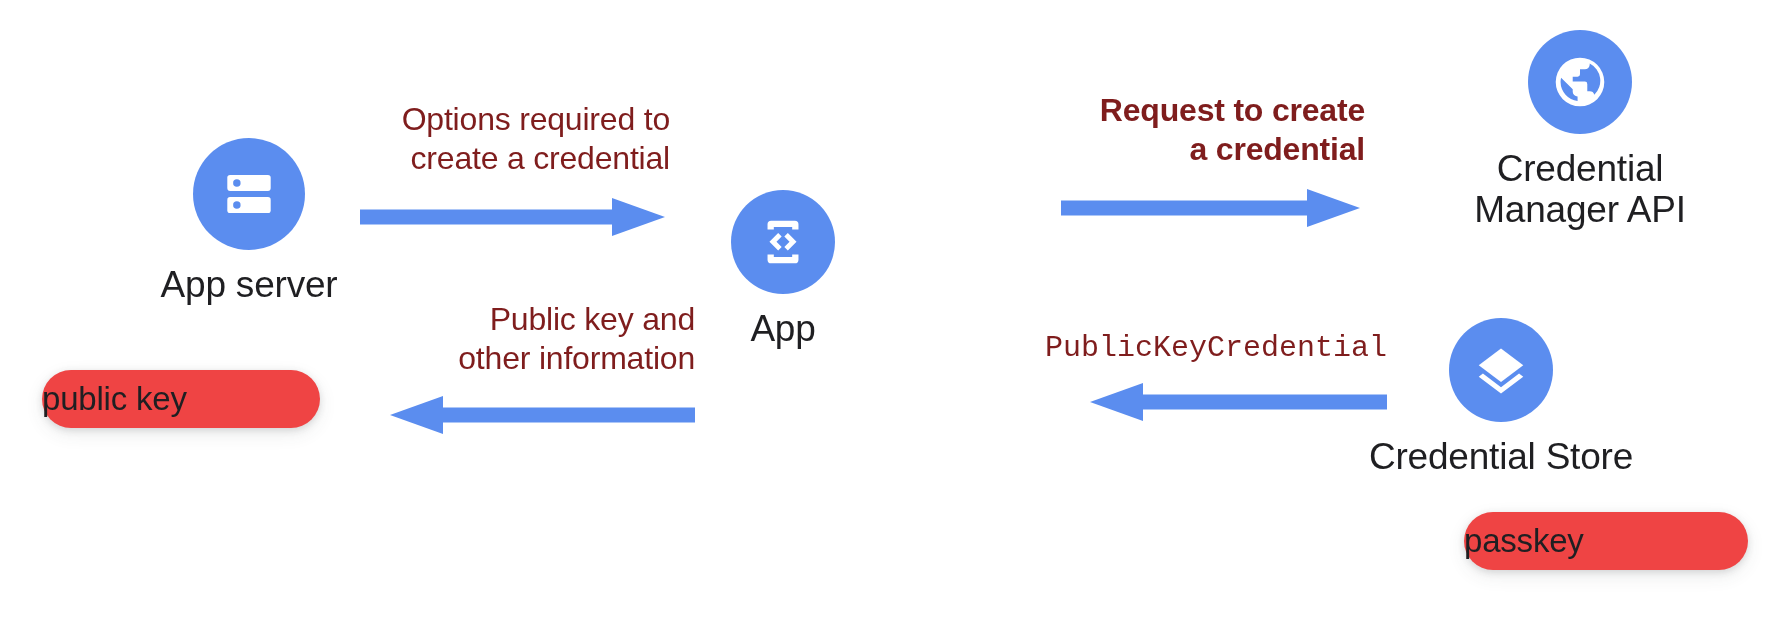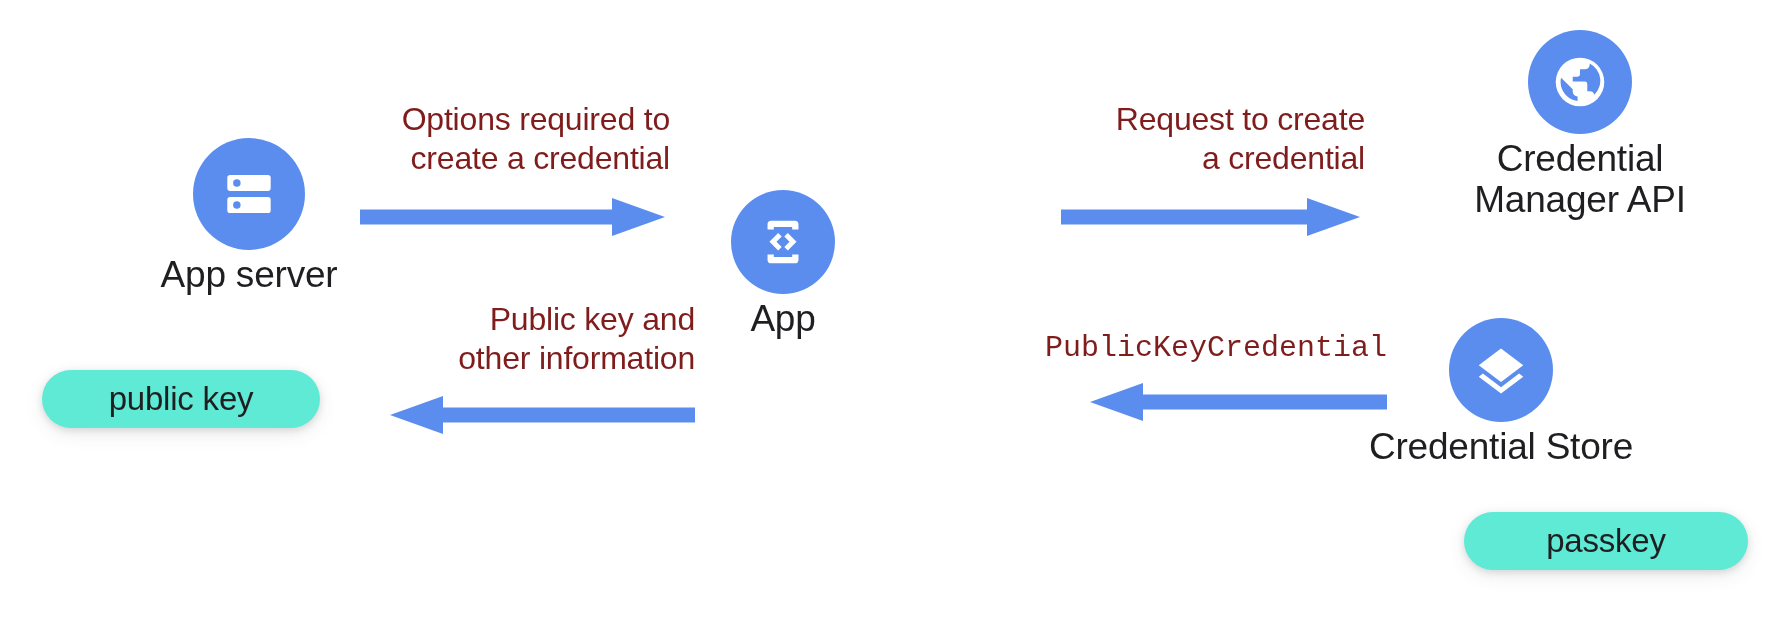--- a/index.html
+++ b/index.html
@@ -31,37 +31,37 @@
   }
   .actor-icon {
     border-radius: 50%;
     background: #5b8def;
     display: flex;
     align-items: center;
     justify-content: center;
     flex: none;
   }
   .actor-label {
-    margin-top: 4px;
+    margin-top: 14px;
     font-size: 37px;
     line-height: 1.12;
     font-weight: 400;
     color: #1f1f22;
     letter-spacing: -0.2px;
     white-space: pre-line;
   }
 
   
   .chip {
     position: absolute;
-    background: #5eead4;
+    background: #ef4444;
     border-radius: 999px;
     display: flex;
     align-items: center;
-    justify-content: center;
+    justify-content: flex-start;
     font-size: 33px;
     color: #1f1f22;
     box-shadow: 0 2px 7px rgba(60,64,67,.16), 0 6px 18px rgba(60,64,67,.10);
     letter-spacing: -0.2px;
   }
 
   
   .arrow-group { position: absolute; }
   .arrow-caption {
     font-size: 32px;
@@ -146,21 +146,21 @@
 
   <div class="arrow-group" style="left:375px; top:290px; width:320px;margin-top:10px;">
     <div class="arrow-caption">Public key and
 other information</div>
     <svg class="arrow-svg" width="320" height="50" viewBox="0 0 320 50" style="margin-top:12px;">
       <rect x="62" y="17.5" width="258" height="15" fill="#5b8def"></rect>
       <path d="M68 6 L15 25 L68 44 Z" fill="#5b8def"></path>
     </svg>
   </div>
 
-  <div class="arrow-group" style="left:1045px; top:100px; width:320px;">
+  <div class="arrow-group" style="left:1045px; top:91px; width:320px;font-weight:bold;">
     <div class="arrow-caption">Request to create
 a credential</div>
     <svg class="arrow-svg" width="320" height="50" viewBox="0 0 320 50" style="margin-top:14px;">
       <rect x="16" y="17.5" width="252" height="15" fill="#5b8def"></rect>
       <path d="M262 6 L315 25 L262 44 Z" fill="#5b8def"></path>
     </svg>
   </div>
 
   <div class="arrow-group" style="left:1025px; top:330px; width:350px;margin-left:12px;">
     <div class="arrow-caption mono">PublicKeyCredential</div>

